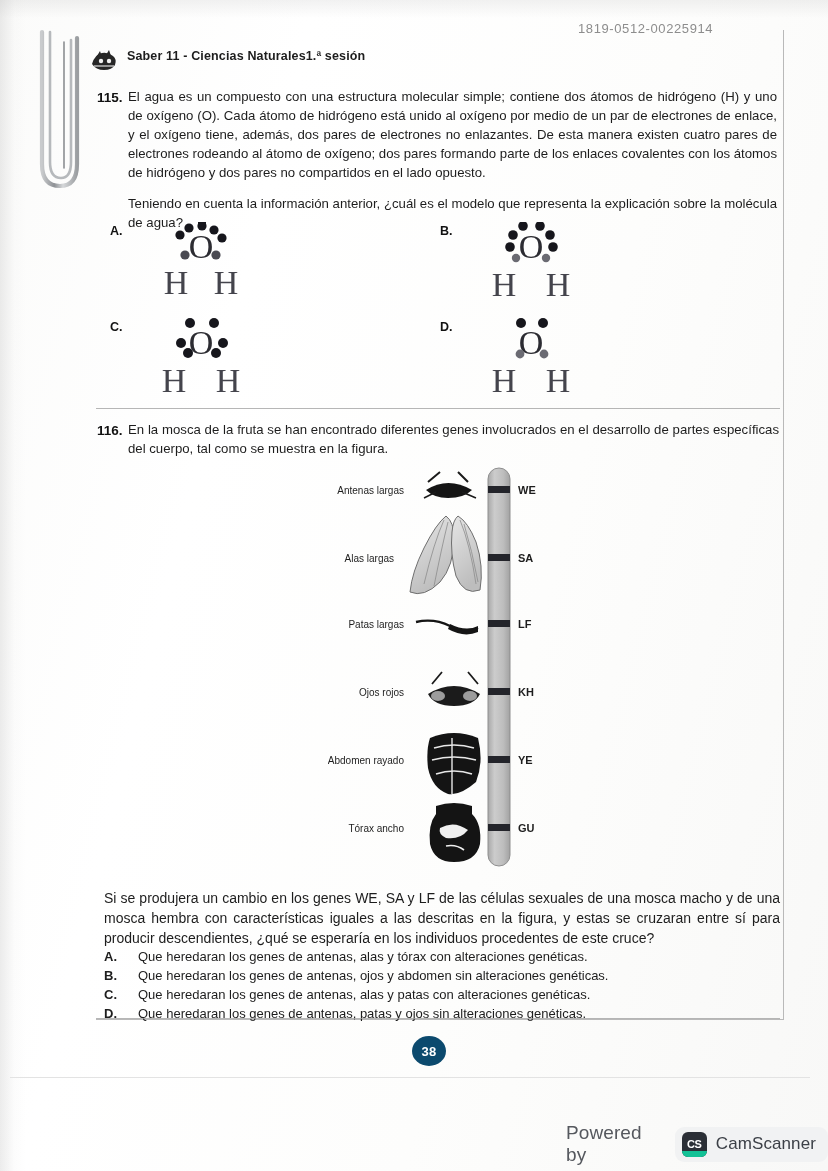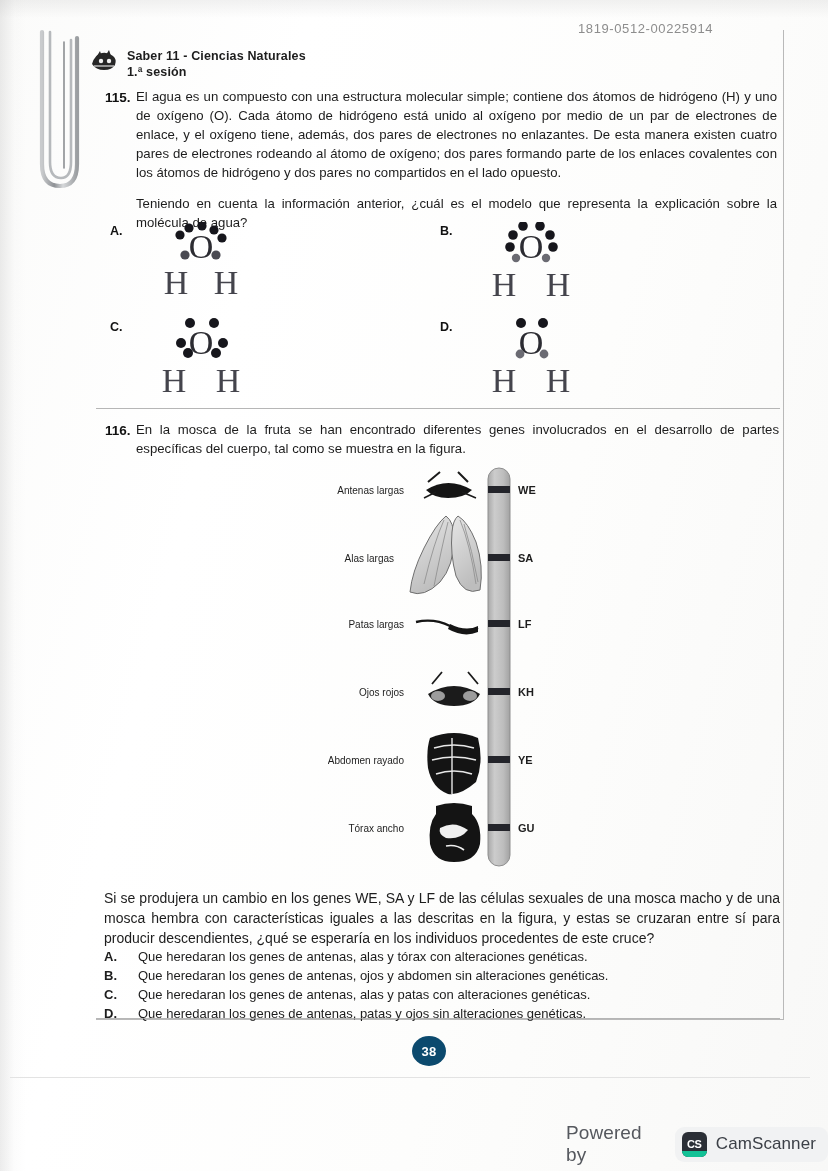--- a/index.html
+++ b/index.html
@@ -87,21 +87,21 @@
     align-items: flex-start;
     gap: 9px;
   }
   .header-logo {
     width: 28px; height: 24px;
     flex: 0 0 auto;
     margin-top: 1px;
   }
   .header-lines {
     display: flex;
-    flex-direction: column;
+    flex-direction: row;
     line-height: 1.28;
   }
   .header-title {
     font-size: 12.5px;
     font-weight: bold;
     color: #1d1d1d;
     letter-spacing: 0.15px;
   }
   .header-sub {
     font-size: 12.5px;
@@ -116,21 +116,20 @@
     display: flex;
     align-items: flex-start;
   }
   .q-number {
     font-size: 13.5px;
     font-weight: bold;
     color: #111;
     flex: 0 0 auto;
     width: 31px;
     line-height: 1.42;
-    margin-left: 8px;
   }
   .q-body {
     flex: 1 1 auto;
   }
   .q-para {
     font-size: 13.2px;
     line-height: 1.43;
     color: #1d1d1d;
     text-align: justify;
     margin: 0;

